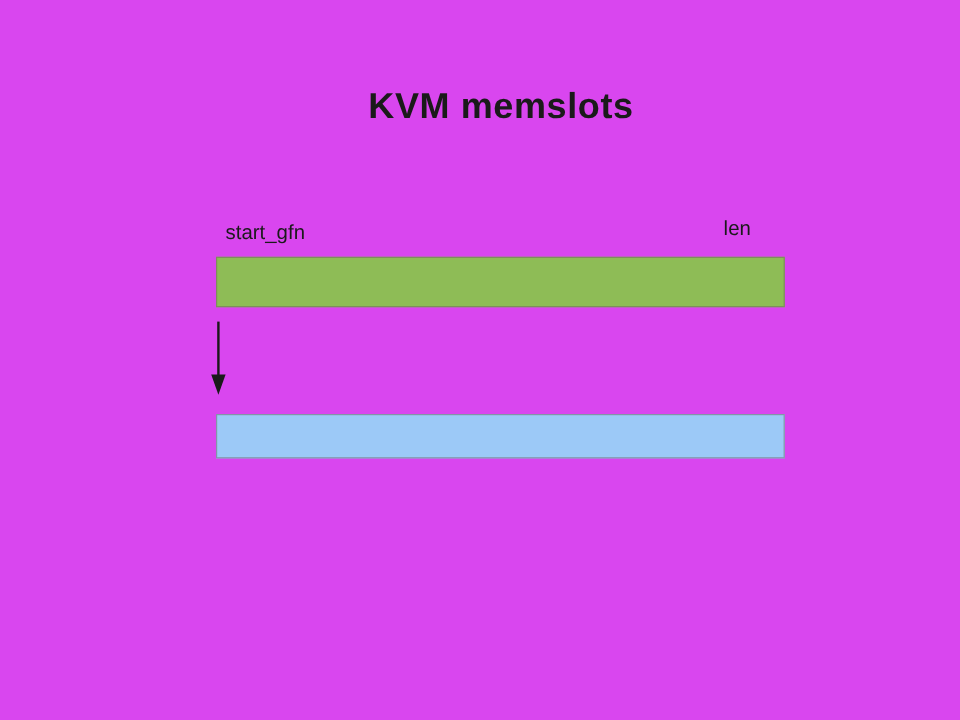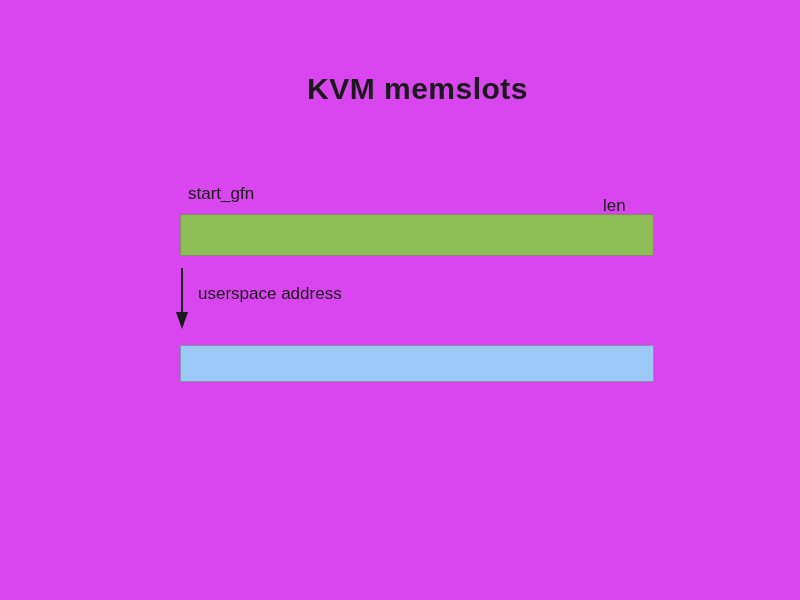--- a/index.html
+++ b/index.html
@@ -27,21 +27,21 @@
     letter-spacing: 0.5px;
     white-space: nowrap;
   }
   .bar-label {
     position: absolute;
     font-size: 17px;
     color: #1a1a1a;
     white-space: nowrap;
   }
   .label-start-gfn { left: 188px; top: 184px; }
-  .label-len       { left: 603px; top: 196px; }
+  .label-len       { left: 603px; top: 181px; }
   .memslot-bar {
     position: absolute;
     left: 180px;
     width: 474px;
     box-sizing: border-box;
   }
   .bar-gfn {
     top: 214px;
     height: 42px;
     background: var(--gfn_bar_fill, #8ebc56);
@@ -98,17 +98,16 @@
 
   <div class="bar-label label-len">len</div>
 
   <div class="memslot-bar bar-gfn"></div>
 
   <div class="map-arrow">
     <div class="shaft"></div>
     <div class="head"></div>
   </div>
 
-  <div class="arrow-label">userspace address</div>
 
   <div class="memslot-bar bar-hva"></div>
 
 </div>
 
 </body></html>

